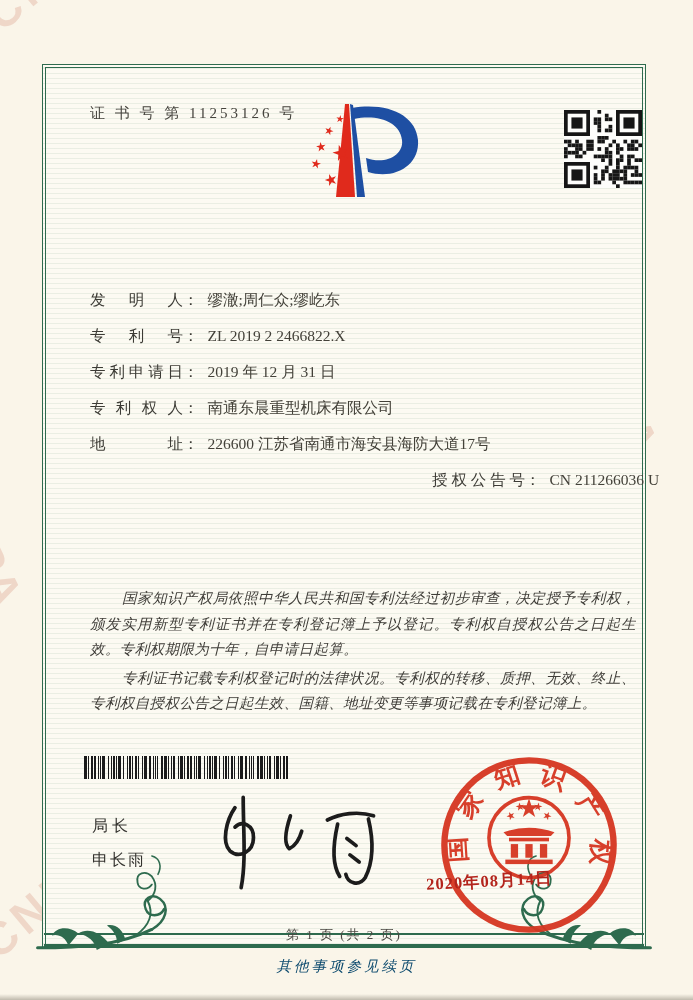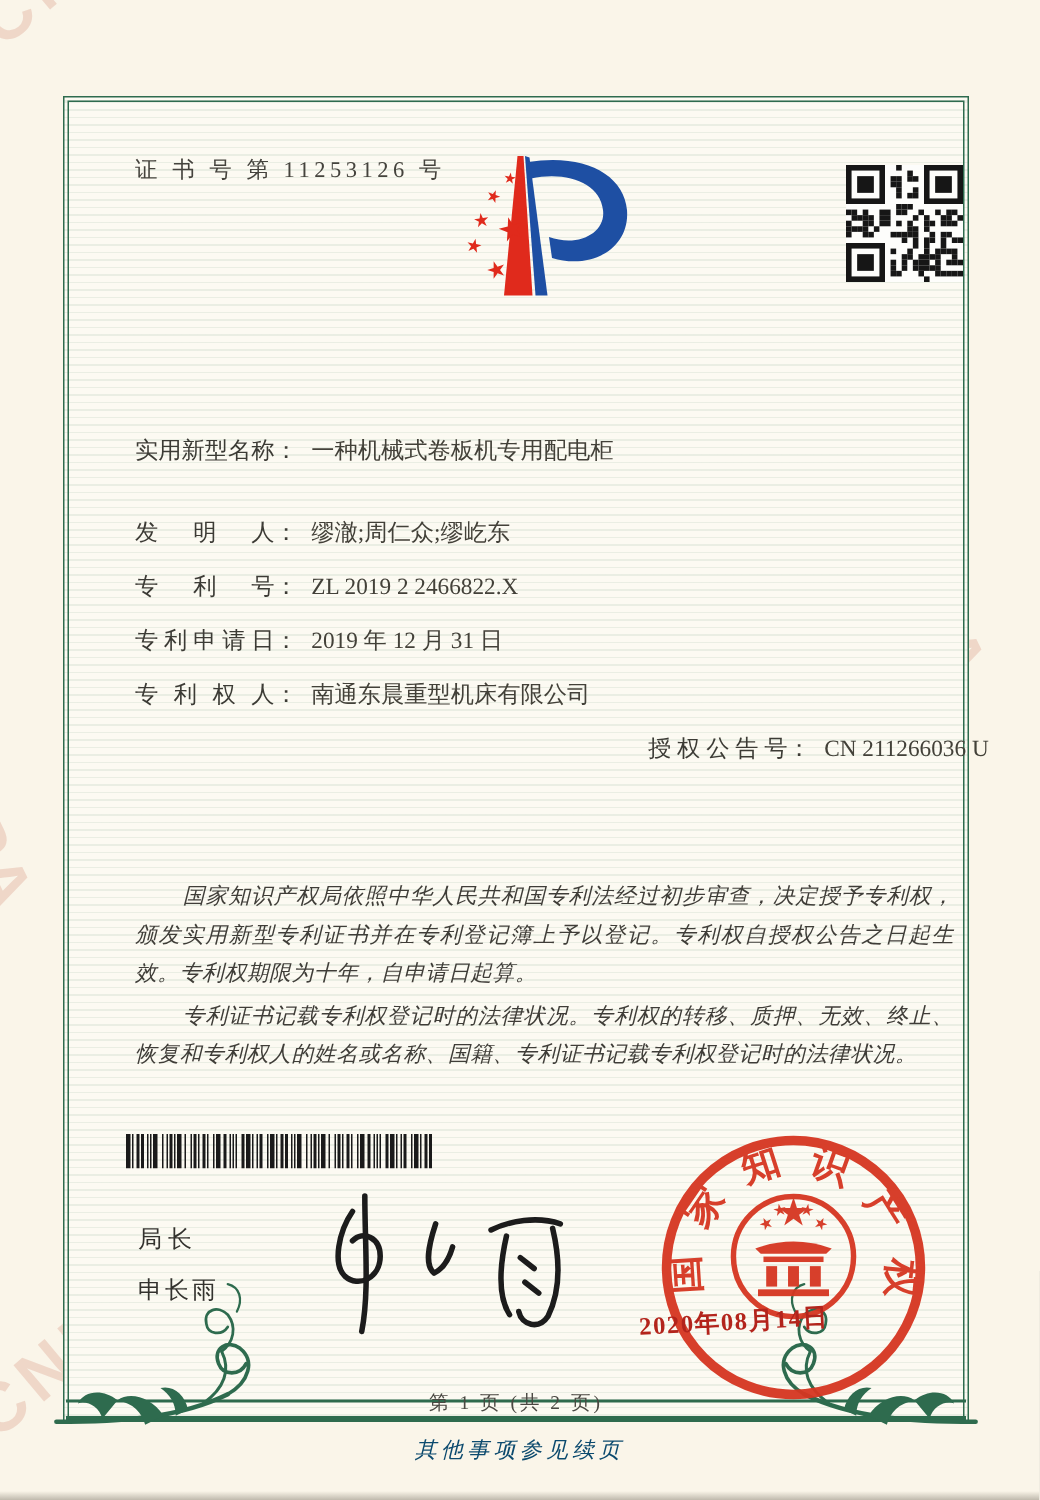--- a/index.html
+++ b/index.html
@@ -253,45 +253,45 @@
         <rect x="52" y="0" width="26" height="26"></rect>
         <rect fill="#fdfdfb" x="55.714285714285715" y="3.7142857142857144" width="18.571428571428573" height="18.571428571428573"></rect>
         <rect x="59.42857142857143" y="7.428571428571429" width="11.142857142857142" height="11.142857142857142"></rect>
         <rect x="0" y="52" width="26" height="26"></rect>
         <rect fill="#fdfdfb" x="3.7142857142857144" y="55.714285714285715" width="18.571428571428573" height="18.571428571428573"></rect>
         <rect x="7.428571428571429" y="59.42857142857143" width="11.142857142857142" height="11.142857142857142"></rect>
       </svg>
 
 
     <div class="fields">
-      <div class="field-row first">
-        <span class="flabel">实用新型名称</span><span class="fcolon">：</span><span class="fvalue">一种机械式卷板机专用配电柜</span>
-      </div>
       <div class="field-row">
         <span class="flabel">发明人</span><span class="fcolon">：</span><span class="fvalue">缪澈;周仁众;缪屹东</span>
       </div>
       <div class="field-row">
         <span class="flabel">专利号</span><span class="fcolon">：</span><span class="fvalue">ZL 2019 2 2466822.X</span>
       </div>
       <div class="field-row">
         <span class="flabel">专利申请日</span><span class="fcolon">：</span><span class="fvalue">2019 年 12 月 31 日</span>
       </div>
       <div class="field-row">
         <span class="flabel">专利权人</span><span class="fcolon">：</span><span class="fvalue">南通东晨重型机床有限公司</span>
+      </div>
+      <div class="field-row">
+        <span class="flabel">地址</span><span class="fcolon">：</span><span class="fvalue">226600 江苏省南通市海安县海防大道17号</span>
       </div>
       <div class="field-row">
         <span class="pair-right">
           <span class="flabel">授权公告号</span><span class="fcolon">：</span><span class="fvalue">CN 211266036 U</span>
         </span>
       </div>
     </div>
 
     <div class="paras">
       <p>国家知识产权局依照中华人民共和国专利法经过初步审查，决定授予专利权，颁发实用新型专利证书并在专利登记簿上予以登记。专利权自授权公告之日起生效。专利权期限为十年，自申请日起算。</p>
-      <p>专利证书记载专利权登记时的法律状况。专利权的转移、质押、无效、终止、恢复和专利权人的姓名或名称、国籍、专利证书记载专利权登记时的法律状况。</p>
+      <p>专利证书记载专利权登记时的法律状况。专利权的转移、质押、无效、终止、专利权自授权公告之日起生效、国籍、地址变更等事项记载在专利登记簿上。</p>
     </div>
 
     <svg class="barcode" id="bcsvg" viewBox="0 0 208 23" preserveAspectRatio="none" fill="#1a1a1a">
         <rect x="0" y="0" width="3" height="23"></rect>
         <rect x="4" y="0" width="1" height="23"></rect>
         <rect x="7" y="0" width="2" height="23"></rect>
         <rect x="10" y="0" width="2" height="23"></rect>
         <rect x="14" y="0" width="1" height="23"></rect>
         <rect x="16" y="0" width="1" height="23"></rect>
         <rect x="18" y="0" width="3" height="23"></rect>

